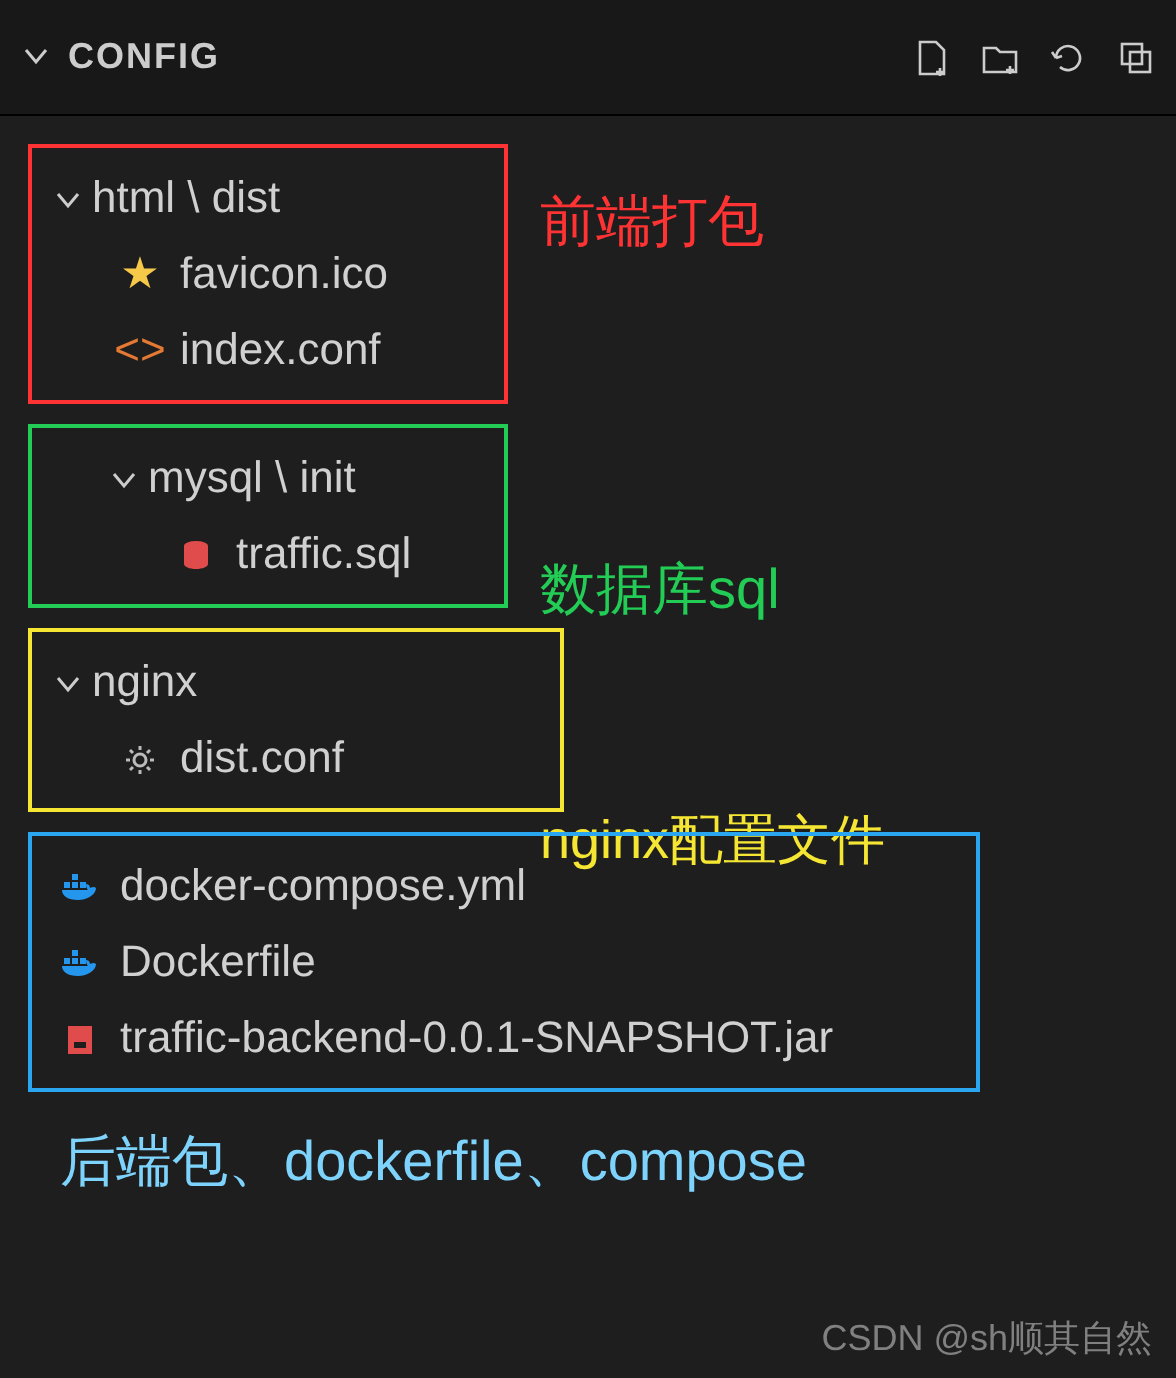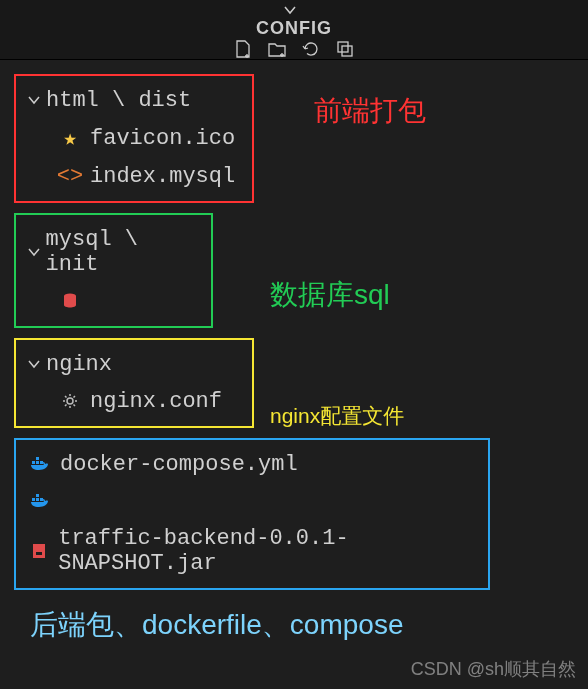--- a/index.html
+++ b/index.html
@@ -8,24 +8,23 @@
   height: 689px;
   background: #1e1e1e;
   font-family: "Segoe UI", Consolas, sans-serif;
   color: #cccccc;
   position: relative;
   overflow: hidden;
 }
 .header {
   display: flex;
   align-items: center;
-  padding: 0 10px;
+  padding: 18px 10px;
   background: #181818;
   border-bottom: 1px solid #000;
-  flex-direction: column;
 }
 .header .chev { margin-right: 8px; color: #ccc; }
 .header .title {
   font-weight: bold;
   font-size: 18px;
   color: #cccccc;
   letter-spacing: 1px;
   flex: 1;
 }
 .header .actions { display: flex; gap: 14px; }
@@ -34,44 +33,43 @@
 .tree {
   padding: 14px 14px 10px 14px;
 }
 .box {
   border: 2px solid;
   padding: 6px 0 6px 0;
   margin-bottom: 10px;
   position: relative;
 }
 .box-red { border-color: #ff3333; width: 240px; }
-.box-green { border-color: #22cc55; width: 199px; }
-.box-yellow { border-color: #f5e633; width: 240px; }
+.box-green { border-color: #22cc55; width: 240px; padding-left: 28px; }
+.box-yellow { border-color: #f5e633; width: 268px; }
 .box-blue { border-color: #2aa5f0; width: 476px; }
 
 .row {
   display: flex;
-  align-items: center;
+  align-items: flex-end;
   padding: 6px 10px;
   font-size: 22px;
   color: #d0d0d0;
-  font-family: Liberation Mono, monospace;
 }
 .row-indent { padding-left: 40px; }
 .chev-icon { width: 20px; display: inline-block; color: #ccc; }
 .file-icon { width: 28px; display: inline-block; text-align: center; margin-right: 6px; }
 .icon-star { color: #f7c948; }
 .icon-code { color: #e37933; }
 .icon-db { color: #e04b4b; }
 .icon-gear { color: #bbb; }
 .icon-docker { color: #2496ed; }
 .icon-jar { color: #e04b4b; }
-.label-red { position: absolute; left: 270px; top: 92px; color: #ff3333; font-size: 28px; margin-left: 44px; }
+.label-red { position: absolute; left: 270px; top: 92px; color: #ff3333; font-size: 28px; }
 .label-green { position: absolute; left: 270px; top: 276px; color: #22cc55; font-size: 28px; }
-.label-yellow { position: absolute; left: 270px; top: 402px; color: #f5e633; font-size: 21px; }
+.label-yellow { position: absolute; left: 270px; top: 402px; color: #f5e633; font-size: 27px; }
 .label-bottom { padding: 6px 16px; color: #7dd3fc; font-size: 28px; }
 .watermark {
   position: absolute;
   bottom: 8px;
   right: 12px;
   color: #aaaaaa;
   font-size: 18px;
   opacity: 0.7;
   margin-top: 18px;
 }
@@ -122,62 +120,63 @@
           </svg>
       </span>
       <span>html \ dist</span>
     </div>
     <div class="row row-indent">
       <span class="file-icon icon-star">★</span>
       <span>favicon.ico</span>
     </div>
     <div class="row row-indent">
       <span class="file-icon icon-code">&lt;&gt;</span>
-      <span>index.mysql</span>
+      <span>index.conf</span>
     </div>
   </div>
   <div class="label-red">前端打包</div>
 
   <div class="box box-green">
     <div class="row">
       <span class="chev-icon">
         <svg width="16" height="16" viewBox="0 0 16 16">
             <path d="M3 5l5 6 5-6" stroke="#ccc" stroke-width="1.5" fill="none"></path>
           </svg>
       </span>
       <span>mysql \ init</span>
     </div>
     <div class="row row-indent">
       <span class="file-icon icon-db">
         <svg width="18" height="18" viewBox="0 0 18 18">
             <ellipse cx="9" cy="4" rx="6" ry="2.5" fill="#e04b4b"></ellipse>
             <path d="M3 4v9c0 1.4 2.7 2.5 6 2.5s6-1.1 6-2.5V4" fill="#e04b4b"></path>
           </svg>
       </span>
+      <span>traffic.sql</span>
     </div>
   </div>
   <div class="label-green">数据库sql</div>
 
   <div class="box box-yellow">
     <div class="row">
       <span class="chev-icon">
         <svg width="16" height="16" viewBox="0 0 16 16">
             <path d="M3 5l5 6 5-6" stroke="#ccc" stroke-width="1.5" fill="none"></path>
           </svg>
       </span>
       <span>nginx</span>
     </div>
     <div class="row row-indent">
       <span class="file-icon icon-gear">
         <svg width="18" height="18" viewBox="0 0 18 18">
             <circle cx="9" cy="9" r="3" fill="none" stroke="#bbb" stroke-width="1.5"></circle>
             <path d="M9 2v2M9 14v2M2 9h2M14 9h2M4 4l1.5 1.5M12.5 12.5L14 14M4 14l1.5-1.5M12.5 5.5L14 4" stroke="#bbb" stroke-width="1.5"></path>
           </svg>
       </span>
-      <span>nginx.conf</span>
+      <span>dist.conf</span>
     </div>
   </div>
   <div class="label-yellow">nginx配置文件</div>
 
   <div class="box box-blue">
     <div class="row">
       <span class="file-icon icon-docker">
         <svg width="20" height="16" viewBox="0 0 20 16">
             <rect x="2" y="5" width="3" height="3" fill="#2496ed"></rect>
             <rect x="6" y="5" width="3" height="3" fill="#2496ed"></rect>
@@ -191,20 +190,21 @@
     <div class="row">
       <span class="file-icon icon-docker">
         <svg width="20" height="16" viewBox="0 0 20 16">
             <rect x="2" y="5" width="3" height="3" fill="#2496ed"></rect>
             <rect x="6" y="5" width="3" height="3" fill="#2496ed"></rect>
             <rect x="10" y="5" width="3" height="3" fill="#2496ed"></rect>
             <rect x="6" y="1" width="3" height="3" fill="#2496ed"></rect>
             <path d="M1 9c0 3 3 5 8 5s9-3 9-6c-1-1-3 0-3 0s0-2-2-2c0 2 1 3 1 3z" fill="#2496ed"></path>
           </svg>
       </span>
+      <span>Dockerfile</span>
     </div>
     <div class="row">
       <span class="file-icon icon-jar">
         <svg width="16" height="18" viewBox="0 0 16 18">
             <rect x="2" y="2" width="12" height="14" fill="#e04b4b"></rect>
             <rect x="5" y="10" width="6" height="3" fill="#1e1e1e"></rect>
           </svg>
       </span>
       <span>traffic-backend-0.0.1-SNAPSHOT.jar</span>
     </div>

